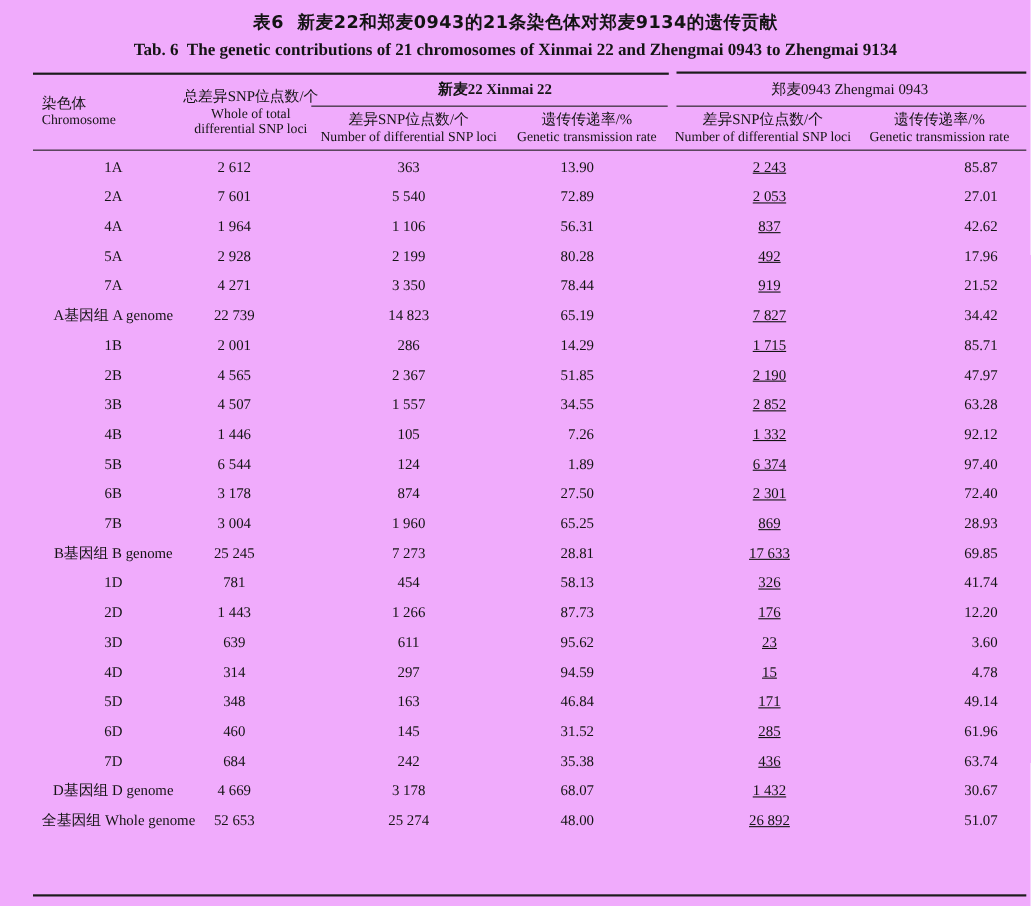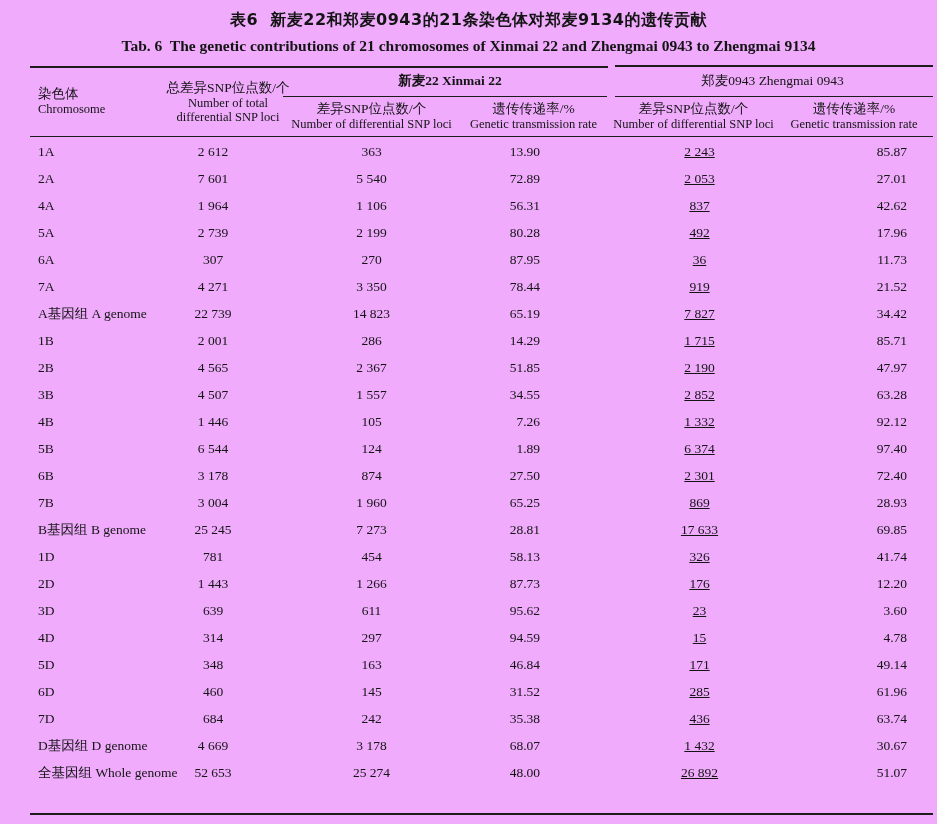--- a/index.html
+++ b/index.html
@@ -36,21 +36,21 @@
   .h-grp-xm { left:258px; top:0; width:324px; height:30px;font-weight:bold; }
   .h-grp-zm { left:582px; top:0; width:321px; height:30px; }
   .h-sub-xm-snp  { left:258px; top:30px; width:167px; height:41px; }
   .h-sub-xm-rate { left:425px; top:30px; width:157px; height:41px; }
   .h-sub-zm-snp  { left:582px; top:30px; width:163px; height:41px; }
   .h-sub-zm-rate { left:745px; top:30px; width:158px; height:41px; }
 
   .tbody { position:absolute; left:30px; top:138px; width:903px; }
   .row { display:flex; height:27px; align-items:center; font-size:13.5px; }
   .cell { white-space:pre; }
-  .c1 { width:138px; padding-left:8px; text-align:left; }
+  .c1 { width:138px; padding-left:8px; text-align:center; }
   .c2 { width:120px; padding-right:30px; text-align:center; }
   .c3 { width:167px; text-align:center; }
   .c4 { width:157px; padding-right:72px; text-align:right; }
   .c5 { width:163px; padding-left:12px; text-align:center;text-decoration:underline; }
   .c6 { width:158px; padding-right:26px; text-align:right; }
 </style>
 </head>
 <body>
 
 <div class="page">
@@ -65,21 +65,21 @@
     <div class="rule rule-grp-zm"></div>
     <div class="rule rule-head-btm"></div>
 
     <div class="hcell h-col1">
       <span class="zh">染色体</span>
       <span class="en">Chromosome</span>
     </div>
 
     <div class="hcell h-col2">
       <span class="zh">总差异SNP位点数/个</span>
-      <span class="en">Number of total</span>
+      <span class="en">Whole of total</span>
       <span class="en">differential SNP loci</span>
     </div>
 
     <div class="hcell h-grp-xm">
       <span class="zh">新麦22 Xinmai 22</span>
     </div>
     <div class="hcell h-grp-zm">
       <span class="zh">郑麦0943 Zhengmai 0943</span>
     </div>
 
@@ -121,33 +121,25 @@
       <div class="row">
     <div class="cell c1">4A</div>
     <div class="cell c2">1 964</div>
     <div class="cell c3">1 106</div>
     <div class="cell c4">56.31</div>
     <div class="cell c5">837</div>
     <div class="cell c6">42.62</div>
   </div>
       <div class="row">
     <div class="cell c1">5A</div>
-    <div class="cell c2">2 739</div>
+    <div class="cell c2">2 928</div>
     <div class="cell c3">2 199</div>
     <div class="cell c4">80.28</div>
     <div class="cell c5">492</div>
     <div class="cell c6">17.96</div>
-  </div>
-      <div class="row">
-    <div class="cell c1">6A</div>
-    <div class="cell c2">307</div>
-    <div class="cell c3">270</div>
-    <div class="cell c4">87.95</div>
-    <div class="cell c5">36</div>
-    <div class="cell c6">11.73</div>
   </div>
       <div class="row">
     <div class="cell c1">7A</div>
     <div class="cell c2">4 271</div>
     <div class="cell c3">3 350</div>
     <div class="cell c4">78.44</div>
     <div class="cell c5">919</div>
     <div class="cell c6">21.52</div>
   </div>
       <div class="row">

